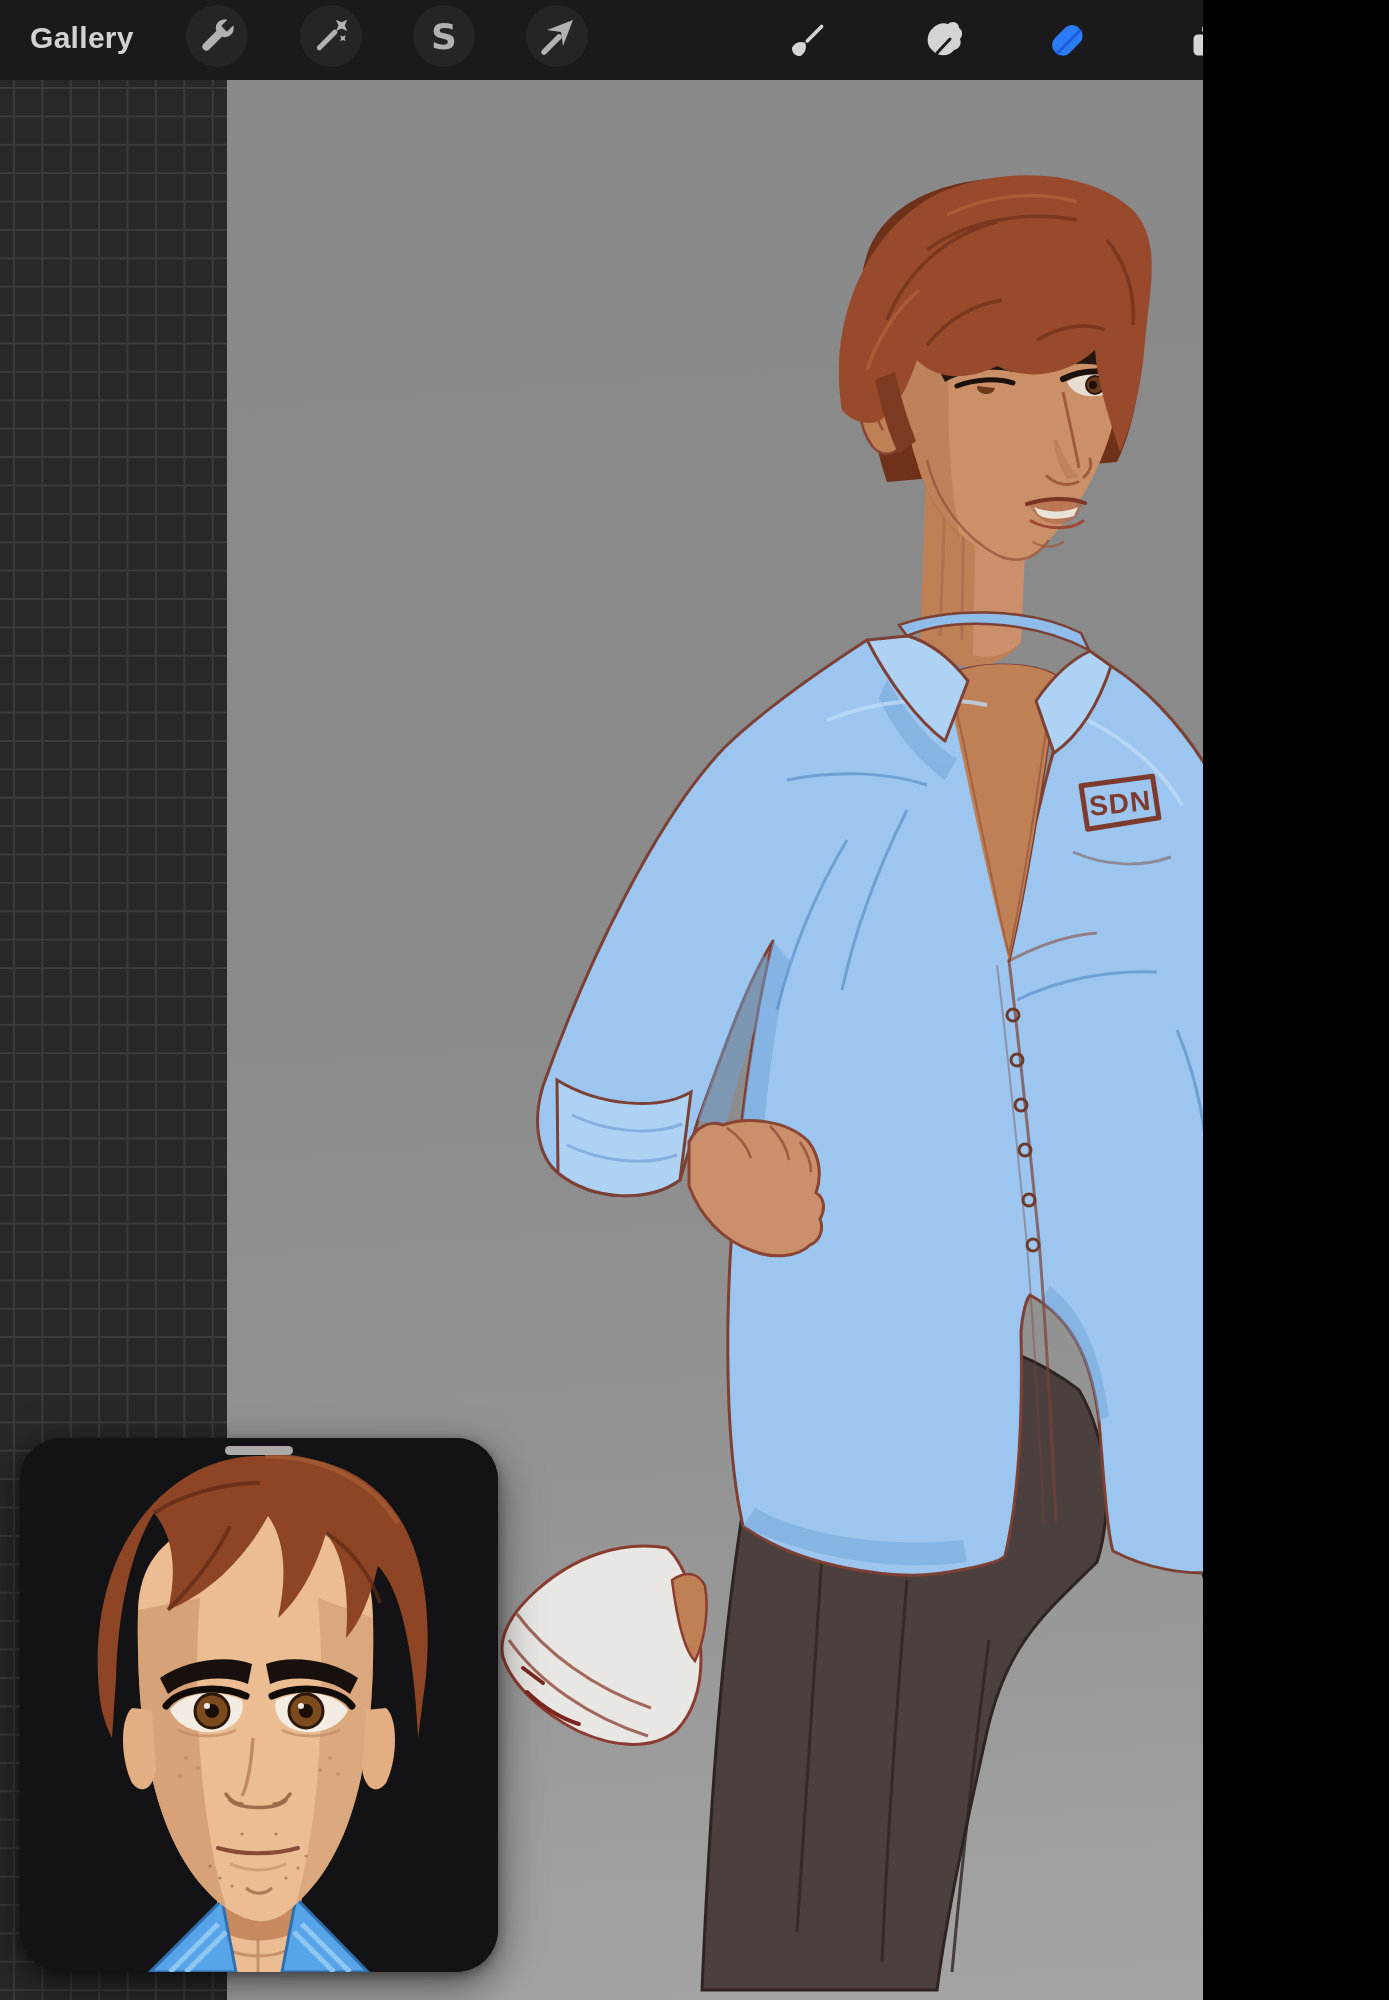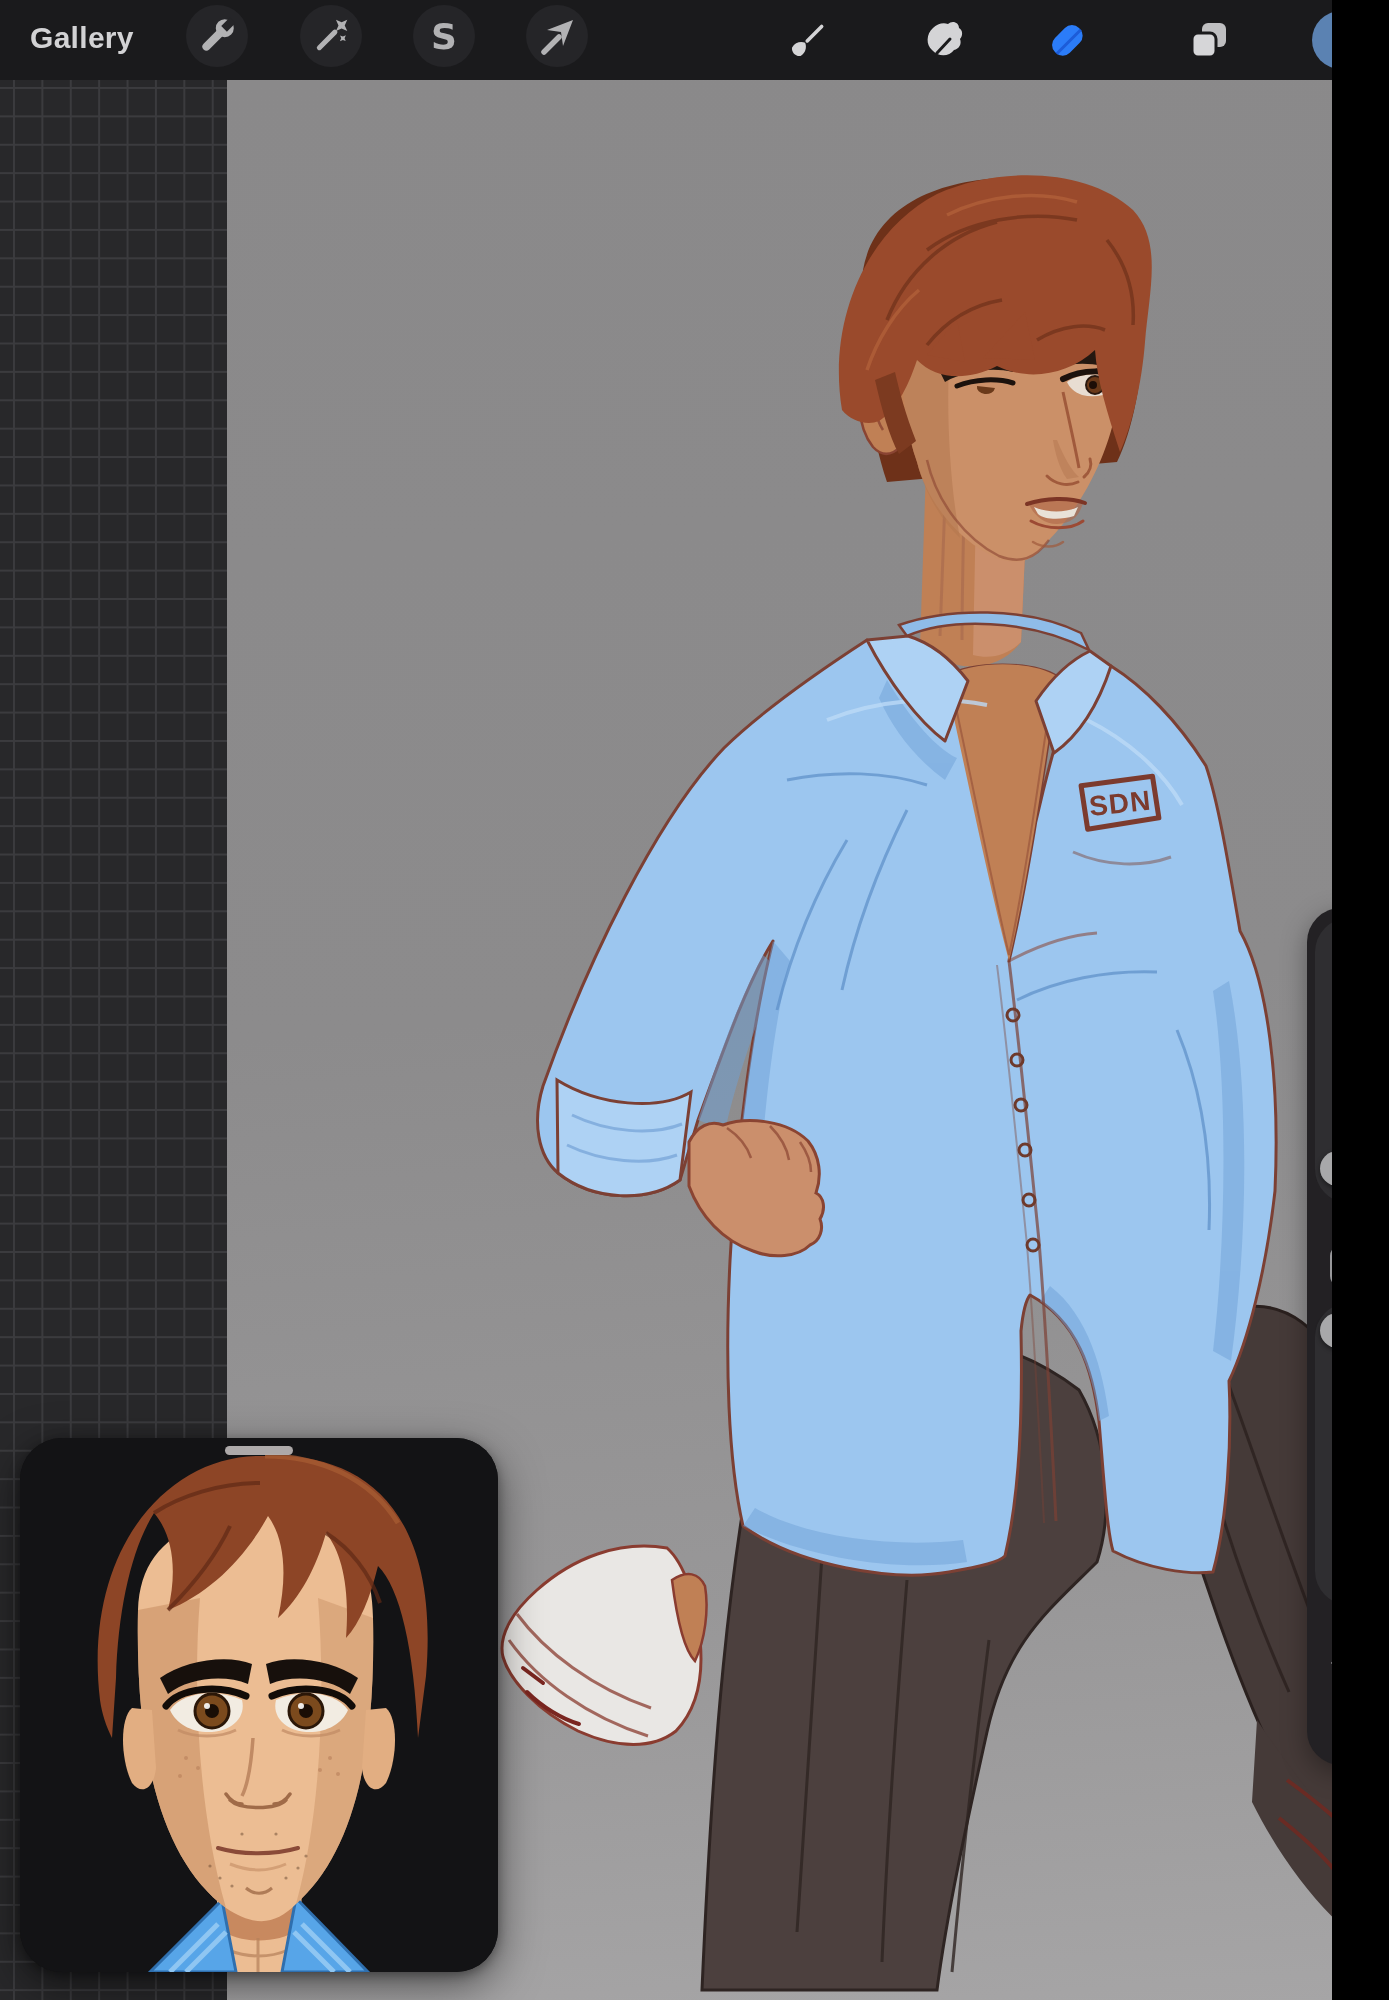--- a/index.html
+++ b/index.html
@@ -1,16 +1,16 @@
 <!DOCTYPE html>
 <html><head>
 <meta charset="utf-8">
 <style>
   html,body{margin:0;padding:0;background:#000;font-family:"Liberation Sans",sans-serif;}
-  #app{position:relative;width:1332px;height:2000px;overflow:hidden;background:#a16207;}
+  #app{position:relative;width:1203px;height:2000px;overflow:hidden;background:#a16207;}
 
   
   #toolbar{position:absolute;left:0;top:0;width:1389px;height:80px;background:#1a1a1c;z-index:40;}
   .gallery{position:absolute;left:30px;top:21px;font-size:30px;font-weight:700;color:#d2d2d4;letter-spacing:.3px;}
   .tool-circle{position:absolute;top:5px;width:62px;height:62px;border-radius:50%;background:#252528;display:flex;align-items:center;justify-content:center;}
   .tool-plain{position:absolute;top:17px;width:46px;height:46px;display:flex;align-items:center;justify-content:center;}
   .tool-circle svg,.tool-plain svg{display:block;}
   #color-swatch{position:absolute;left:1312px;top:11px;width:58px;height:58px;border-radius:50%;background:#5b82b2;}
 
   

